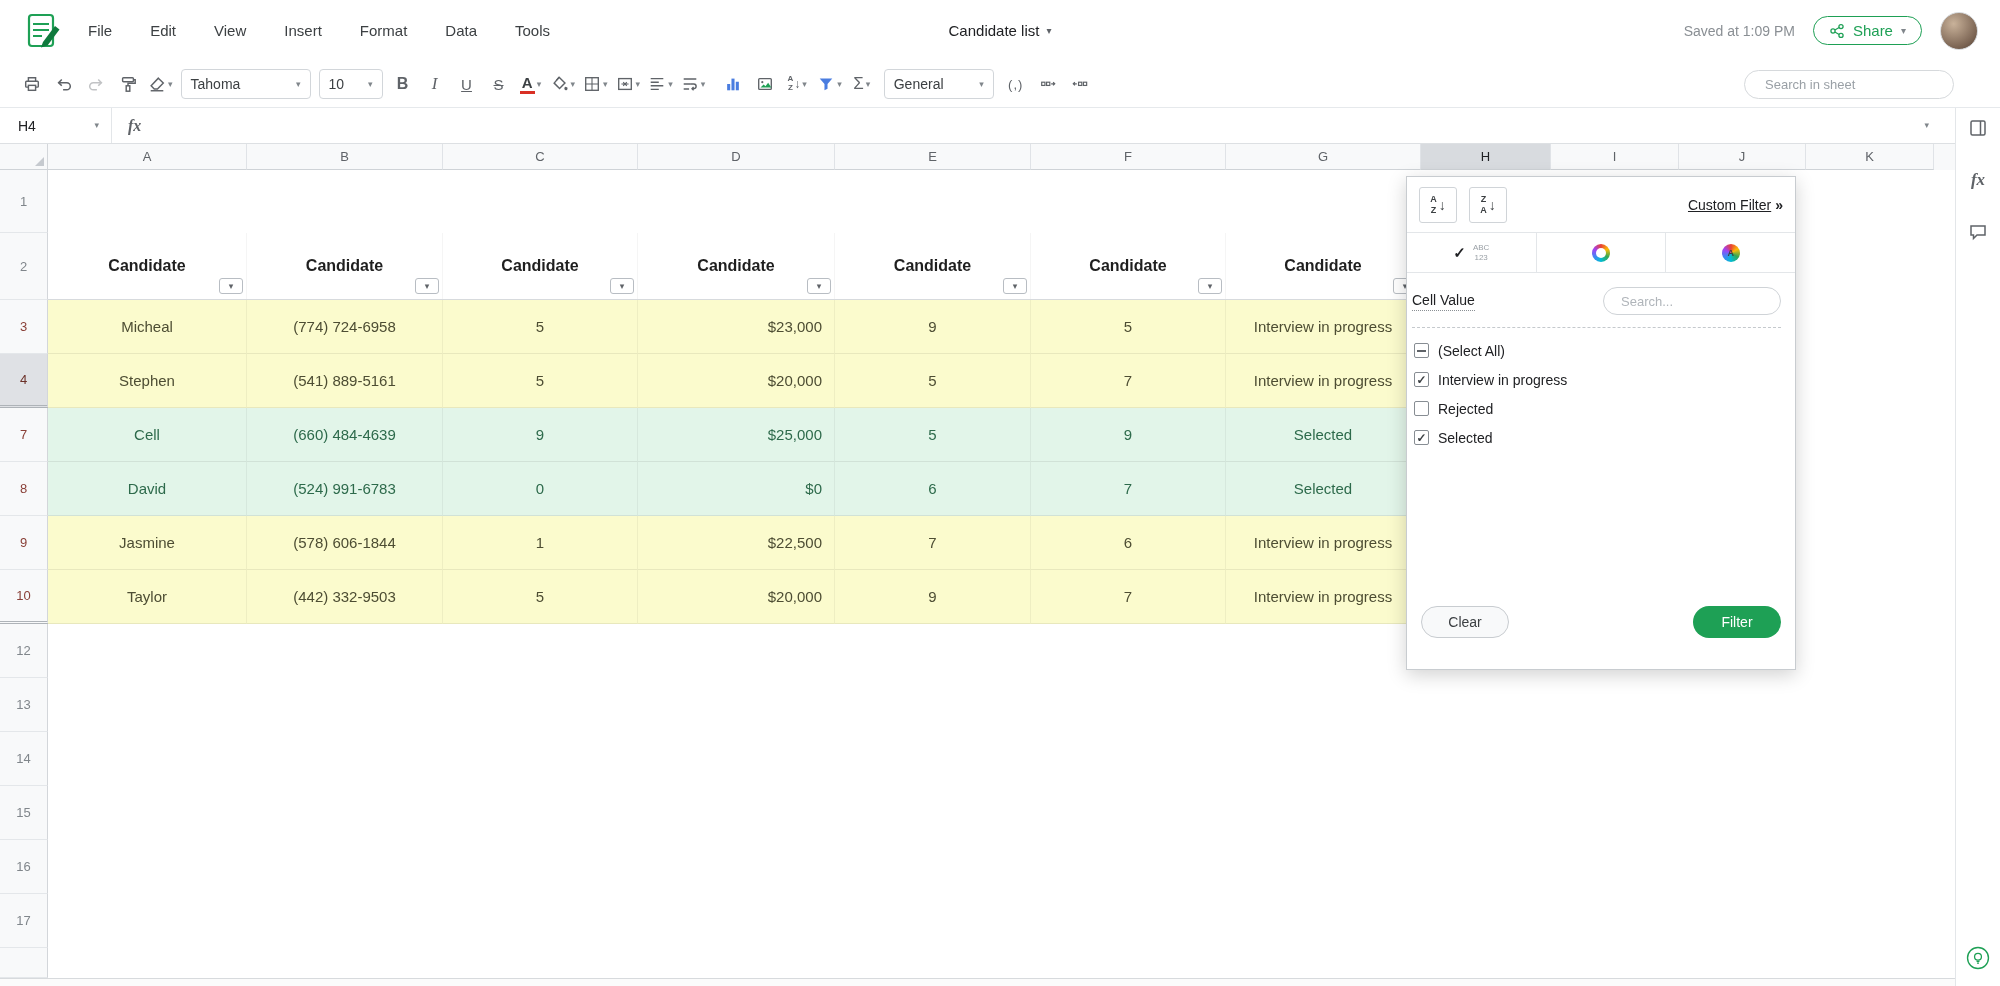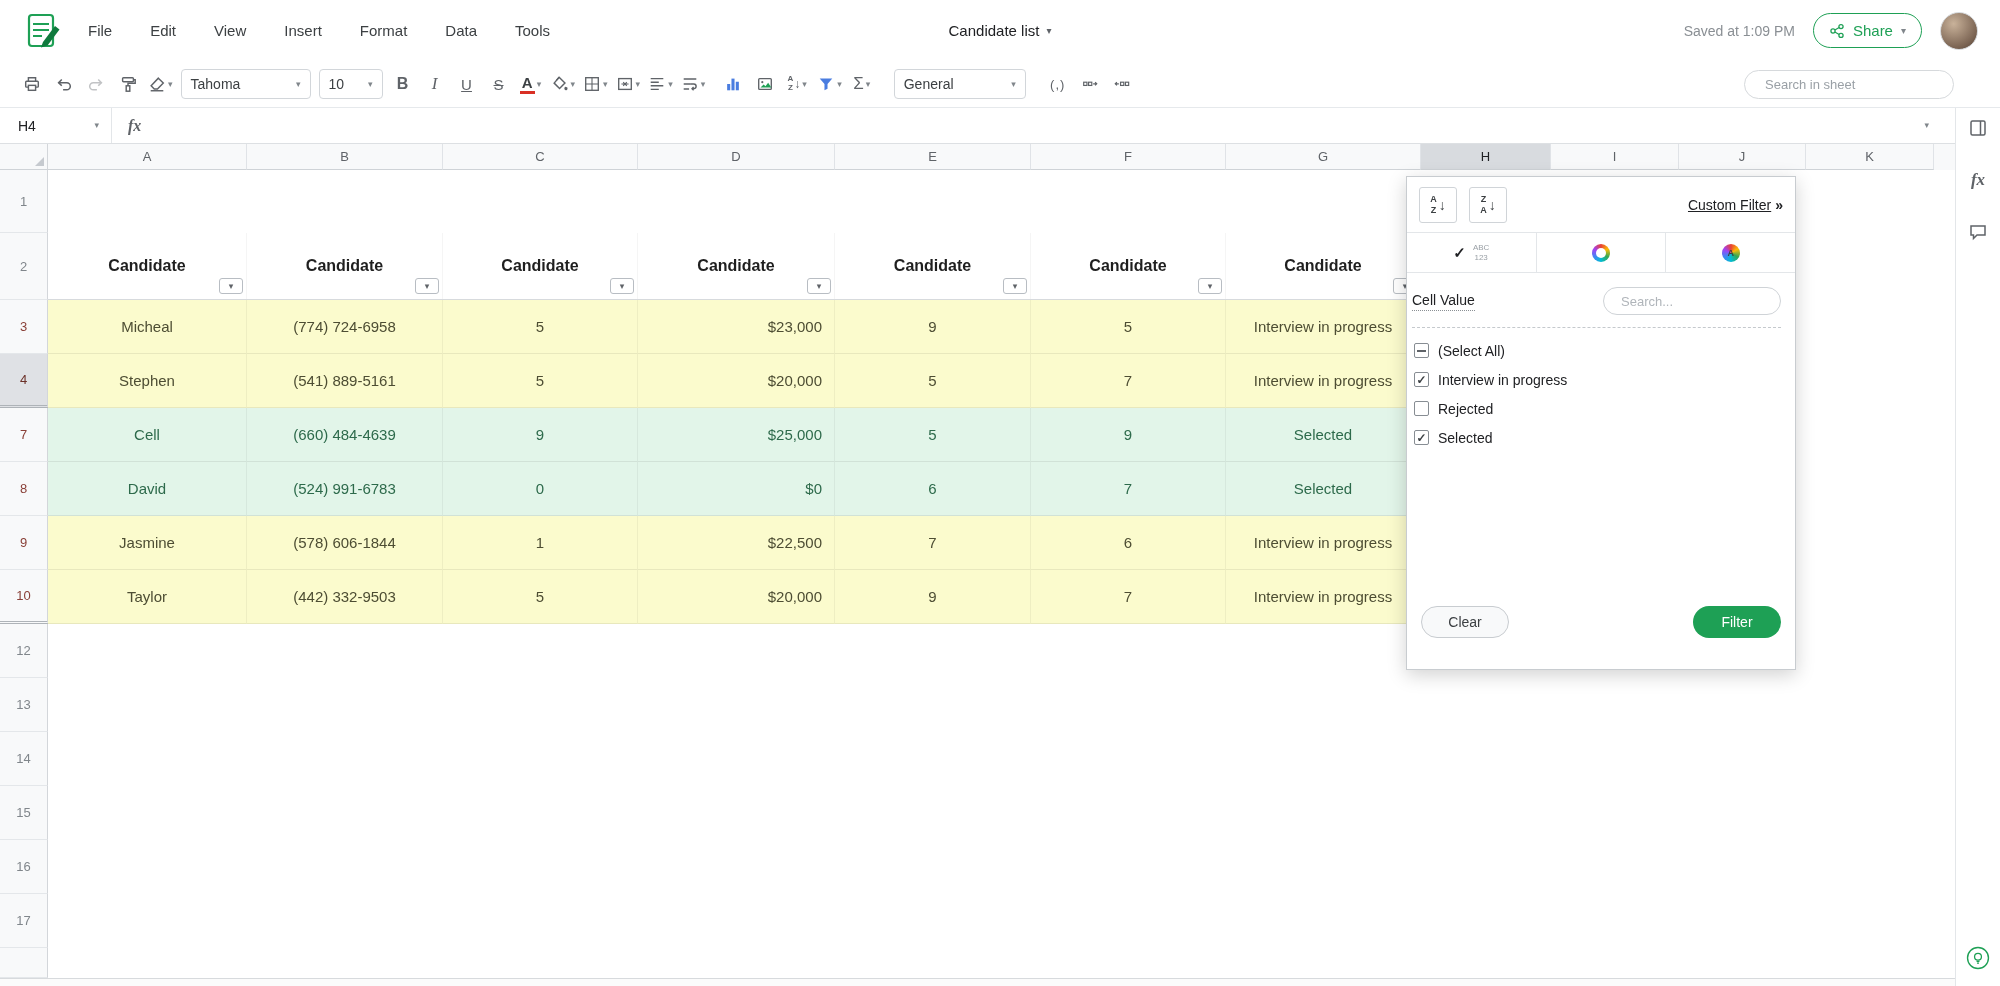--- a/index.html
+++ b/index.html
@@ -11,35 +11,35 @@
 
   
   .menubar{position:absolute;top:0;left:0;width:2000px;height:61px;display:flex;align-items:center;padding:0 22px;background:#fff}
   .logo{width:40px;height:40px;margin-right:26px;flex:none}
   .menus{display:flex;gap:38px;font-size:15px;color:#3c4043}
   .menu-item{cursor:pointer}
   .doc-title{position:absolute;left:50%;transform:translateX(-50%);display:flex;align-items:center;gap:7px;font-size:15px;color:#202124;cursor:pointer}
   .doc-title .chev{font-size:10px;color:#5f6368}
   .mb-right{margin-left:auto;display:flex;align-items:center;gap:18px}
   .saved{font-size:14px;color:#8a8f94}
-  .share-btn{display:flex;align-items:center;gap:8px;height:35px;padding:0 15px;border:1px solid #1ea055;border-radius:18px;color:#1ea055;font-size:15px;background:#fff}
+  .share-btn{display:flex;align-items:center;gap:8px;height:29px;padding:0 15px;border:1px solid #1ea055;border-radius:18px;color:#1ea055;font-size:15px;background:#fff}
   .share-btn .chev{font-size:10px}
   .avatar{width:38px;height:38px;border-radius:50%;background:radial-gradient(circle at 35% 30%,#c9b29a,#7a6352 70%,#4e3e32);border:1px solid #d6d9dc;cursor:pointer}
 
   
   .toolbar{position:absolute;top:61px;left:0;width:2000px;height:47px;display:flex;align-items:center;padding:0 16px;gap:0;border-bottom:1px solid #e6e9ec;background:#fff}
   .tbtn{height:32px;min-width:32px;padding:0 4px;display:flex;align-items:center;justify-content:center;border-radius:4px;color:#5f6368;font-size:16px;gap:2px}
   .tbtn .chev, .chev{font-size:9px;color:#80868b;line-height:1}
   .chev::after{content:"▾"}
   .tbtn.disabled{opacity:.38}
   .tsep{width:8px;flex:none}
   .tsel{height:30px;border:1px solid #d2d6da;border-radius:4px;display:flex;align-items:center;justify-content:space-between;padding:0 9px;font-size:14px;color:#3c4043;background:#fff;gap:8px;cursor:pointer}
   .sel-font{width:130px;margin:0 4px}
   .sel-size{width:64px;margin:0 4px}
-  .sel-format{width:132px;margin:0 16px}
+  .sel-format{width:110px;margin:0 6px}
   .glyph-b{font-weight:bold;font-size:16px}
   .glyph-i{font-style:italic;font-family:"Liberation Serif",serif;font-size:17px}
   .glyph-u{text-decoration:underline;font-size:15px}
   .glyph-s{text-decoration:line-through;font-size:15px}
   .fontcolor{display:flex;flex-direction:column;align-items:center;line-height:1}
   .fontcolor .a{font-size:15px;font-weight:bold;color:#3c4043}
   .fontcolor .bar{width:15px;height:3px;background:#d93025;margin-top:1px}
   .sum{font-size:17px}
   .brackets{font-size:13px;letter-spacing:1px;color:#5f6368}
   .azmini{display:flex;align-items:center;gap:1px}

